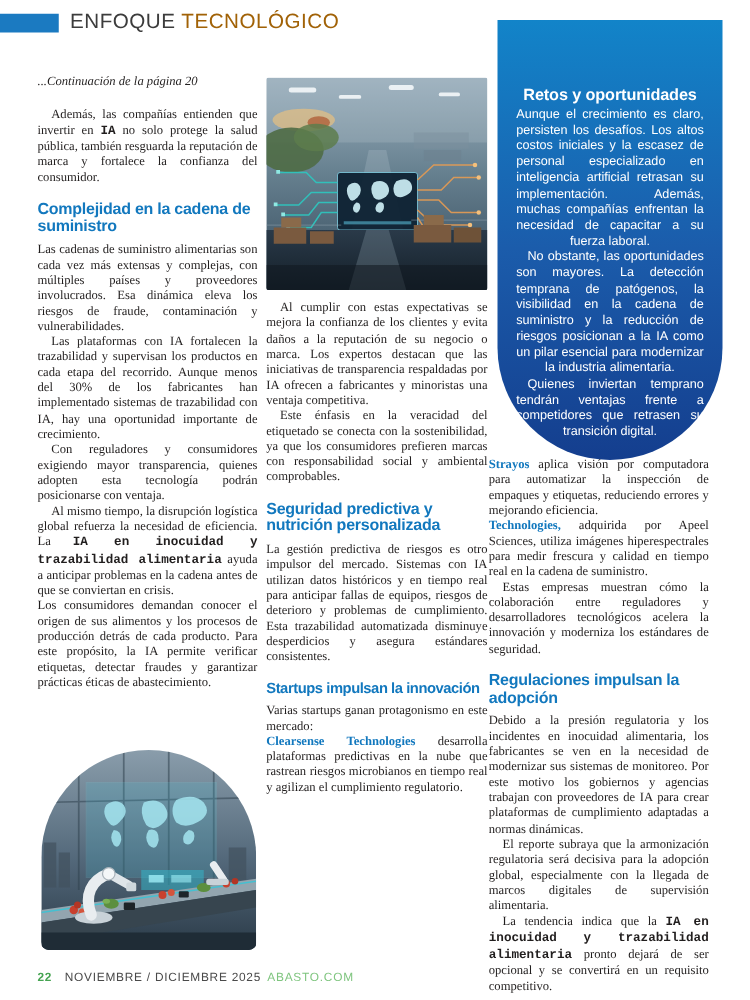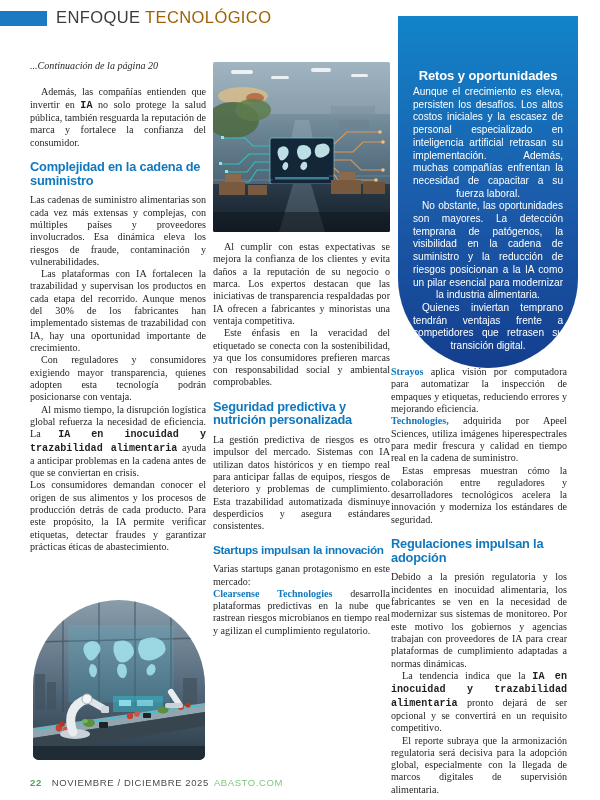--- a/index.html
+++ b/index.html
@@ -253,32 +253,32 @@
     <p class="indent">Este énfasis en la veracidad del etiquetado se conecta con la sostenibilidad, ya que los consumidores prefieren marcas con responsabilidad social y ambiental comprobables.</p>
     <h3 class="sec">Seguridad predictiva y nutrición personalizada</h3>
     <p>La gestión predictiva de riesgos es otro impulsor del mercado. Sistemas con IA utilizan datos históricos y en tiempo real para anticipar fallas de equipos, riesgos de deterioro y problemas de cumplimiento. Esta trazabilidad automatizada disminuye desperdicios y asegura estándares consistentes.</p>
     <h3 class="sec tight">Startups impulsan la innovación</h3>
     <p>Varias startups ganan protagonismo en este mercado:</p>
     <p><span class="brand">Clearsense Technologies</span><span> desarrolla plataformas predictivas en la nube que rastrean riesgos microbianos en tiempo real y agilizan el cumplimiento regulatorio.</span></p>
   </div>
 
   <div class="callout">
     <h3>Retos y oportunidades</h3>
-    <p>Aunque el crecimiento es eleva, persisten los desafíos. Los altos costos iniciales y la escasez de personal especializado en inteligencia artificial retrasan su implementación. Además, muchas compañías enfrentan la necesidad de capacitar a su fuerza laboral.</p>
+    <p>Aunque el crecimiento es claro, persisten los desafíos. Los altos costos iniciales y la escasez de personal especializado en inteligencia artificial retrasan su implementación. Además, muchas compañías enfrentan la necesidad de capacitar a su fuerza laboral.</p>
     <p class="ind">No obstante, las oportunidades son mayores. La detección temprana de patógenos, la visibilidad en la cadena de suministro y la reducción de riesgos posicionan a la IA como un pilar esencial para modernizar la industria alimentaria.</p>
     <p class="ind">Quienes inviertan temprano tendrán ventajas frente a competidores que retrasen su transición digital.</p>
   </div>
 
   <div class="col-right bodycol">
     <p><span class="brand">Strayos</span><span> aplica visión por computadora para automatizar la inspección de empaques y etiquetas, reduciendo errores y mejorando eficiencia.</span></p>
     <p><span class="brand">Technologies,</span><span> adquirida por Apeel Sciences, utiliza imágenes hiperespectrales para medir frescura y calidad en tiempo real en la cadena de suministro.</span></p>
     <p class="indent">Estas empresas muestran cómo la colaboración entre reguladores y desarrolladores tecnológicos acelera la innovación y moderniza los estándares de seguridad.</p>
     <h3 class="sec">Regulaciones impulsan la adopción</h3>
     <p>Debido a la presión regulatoria y los incidentes en inocuidad alimentaria, los fabricantes se ven en la necesidad de modernizar sus sistemas de monitoreo. Por este motivo los gobiernos y agencias trabajan con proveedores de IA para crear plataformas de cumplimiento adaptadas a normas dinámicas.</p>
+    <p class="indent">El reporte subraya que la armonización regulatoria será decisiva para la adopción global, especialmente con la llegada de marcos digitales de supervisión alimentaria.</p>
     <p class="indent"><span>La tendencia indica que la </span><strong>IA en inocuidad y trazabilidad alimentaria</strong><span> pronto dejará de ser opcional y se convertirá en un requisito competitivo.</span></p>
-    <p class="indent">El reporte subraya que la armonización regulatoria será decisiva para la adopción global, especialmente con la llegada de marcos digitales de supervisión alimentaria.</p>
   </div>
 
   <div class="footer">
     <span class="pg">22</span><span>NOVIEMBRE / DICIEMBRE 2025</span><span class="site">ABASTO.COM</span>
   </div>
 
 </div>
 
 </body></html>

